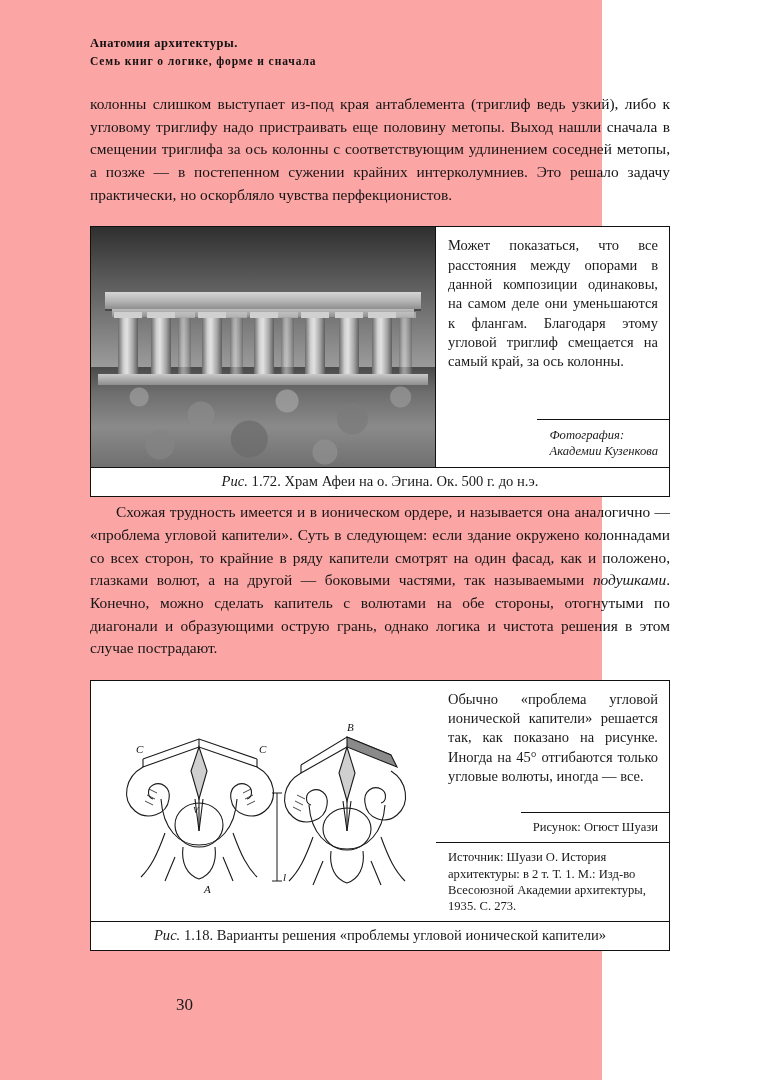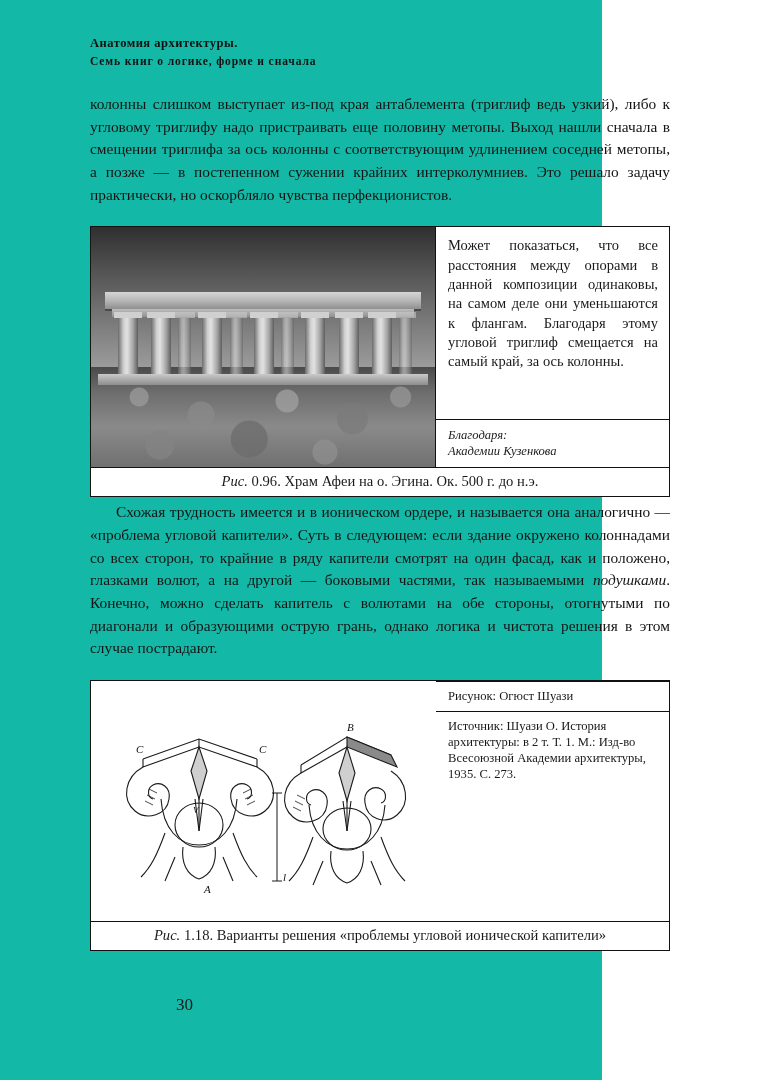--- a/index.html
+++ b/index.html
@@ -11,21 +11,21 @@
     height: 1080px;
     background: #ffffff;
     font-family: "Liberation Serif", serif;
     color: #1a1a1a;
     overflow: hidden;
   }
   .page {
     position: relative;
     width: 602px;
     height: 1080px;
-    background: #14b8a6;
+    background: #fca5a5;
     box-sizing: border-box;
     padding: 0;
   }
   .page-inner {
     position: absolute;
     left: 90px;
     top: 34px;
     width: 580px;
   }
   
@@ -81,20 +81,21 @@
     box-sizing: border-box;
     position: relative;
     overflow: hidden;
     background: #8d8d8d;
   }
   .figure-side {
     flex: 1 1 auto;
     display: flex;
     flex-direction: column;
     box-sizing: border-box;
+    align-items: flex-end;
   }
   .side-caption {
     padding: 9px 11px 9px 12px;
     font-size: 14.5px;
     line-height: 1.33;
     text-align: justify;
     box-sizing: border-box;
     flex: 1 1 auto;
   }
   .side-credit {
@@ -257,28 +258,28 @@
               <div class="col" style="left:75%;"></div>
               <div class="col" style="left:86%;"></div>
               <div class="col far" style="left:95%;"></div>
             </div>
             <div class="stylo"></div>
           </div>
         </div>
         <div class="figure-side">
           <div class="side-caption">Может показаться, что все расстояния между опорами в данной композиции одинаковы, на самом деле они уменьшаются к флангам. Благодаря этому угловой триглиф смещается на самый край, за ось колонны.</div>
           <div class="side-credit">
-            <div>Благодаря:</div>
+            <div>Фотография:</div>
             <div>Академии Кузенкова</div>
           </div>
         </div>
       </div>
       <div class="figure-caption">
         <em>Рис.</em>
-        <span>0.96.</span>
+        <span>1.72.</span>
         <span>Храм Афеи на о. Эгина. Ок. 500 г. до н.э.</span>
       </div>
     </div>
 
     <p class="bodytext indent sp-after" style="margin:0;"><span>Схожая трудность имеется и в ионическом ордере, и называется она аналогично — «проблема угловой капители». Суть в следующем: если здание окружено колоннадами со всех сторон, то крайние в ряду капители смотрят на один фасад, как и положено, глазками волют, а на другой — боковыми частями, так называемыми </span><em>подушками</em><span>. Конечно, можно сделать капитель с волютами на обе стороны, отогнутыми по диагонали и образующими острую грань, однако логика и чистота решения в этом случае пострадают.</span></p>
 
     <div class="figure">
       <div class="figure-row">
         <div class="figure-draw">
           <svg viewBox="0 0 345 240" width="345" height="240">
@@ -341,20 +342,21 @@
             </g>
 
             <g stroke="#1a1a1a" stroke-width="1">
               <path d="M186 112 L186 200"></path>
               <path d="M181 112 L191 112 M181 200 L191 200"></path>
             </g>
             <text x="192" y="200" font-family="Liberation Serif, serif" font-style="italic" font-size="11" fill="#111">l</text>
           </svg>
         </div>
         <div class="figure-side">
+          <div class="side-caption">Обычно «проблема угловой ионической капители» реша­ется так, как показано на рисунке. Иногда на 45° отгибаются только угловые волюты, иногда — все.</div>
           <div class="side-block">Рисунок: Огюст Шуази</div>
           <div class="side-block">Источник: Шуази О. История архитектуры: в 2 т. Т. 1. М.: Изд-во Всесоюзной Академии архитектуры, 1935. С. 273.</div>
         </div>
       </div>
       <div class="figure-caption">
         <em>Рис.</em>
         <span>1.18.</span>
         <span>Варианты решения «проблемы угловой ионической капители»</span>
       </div>
     </div>

